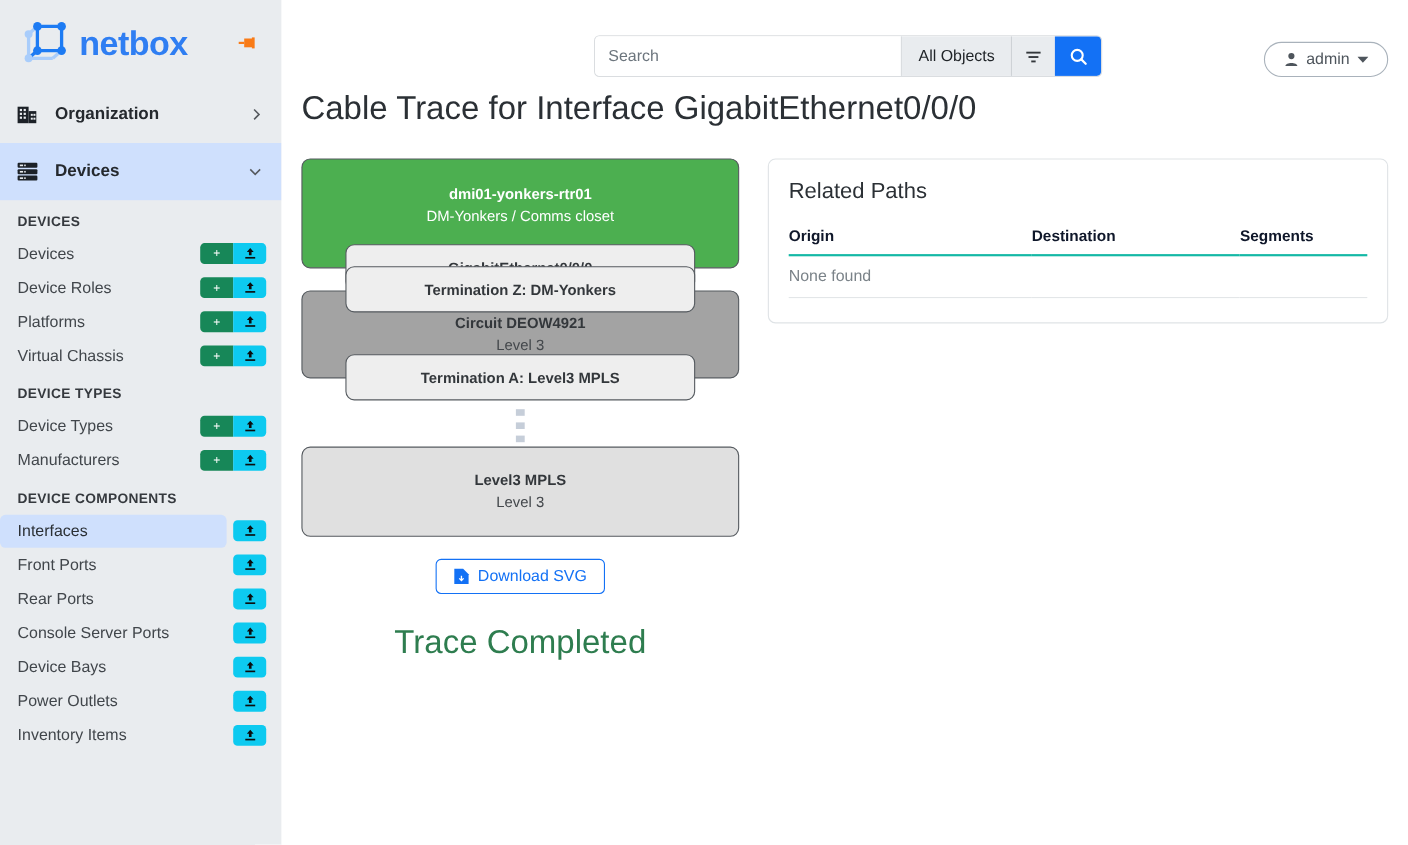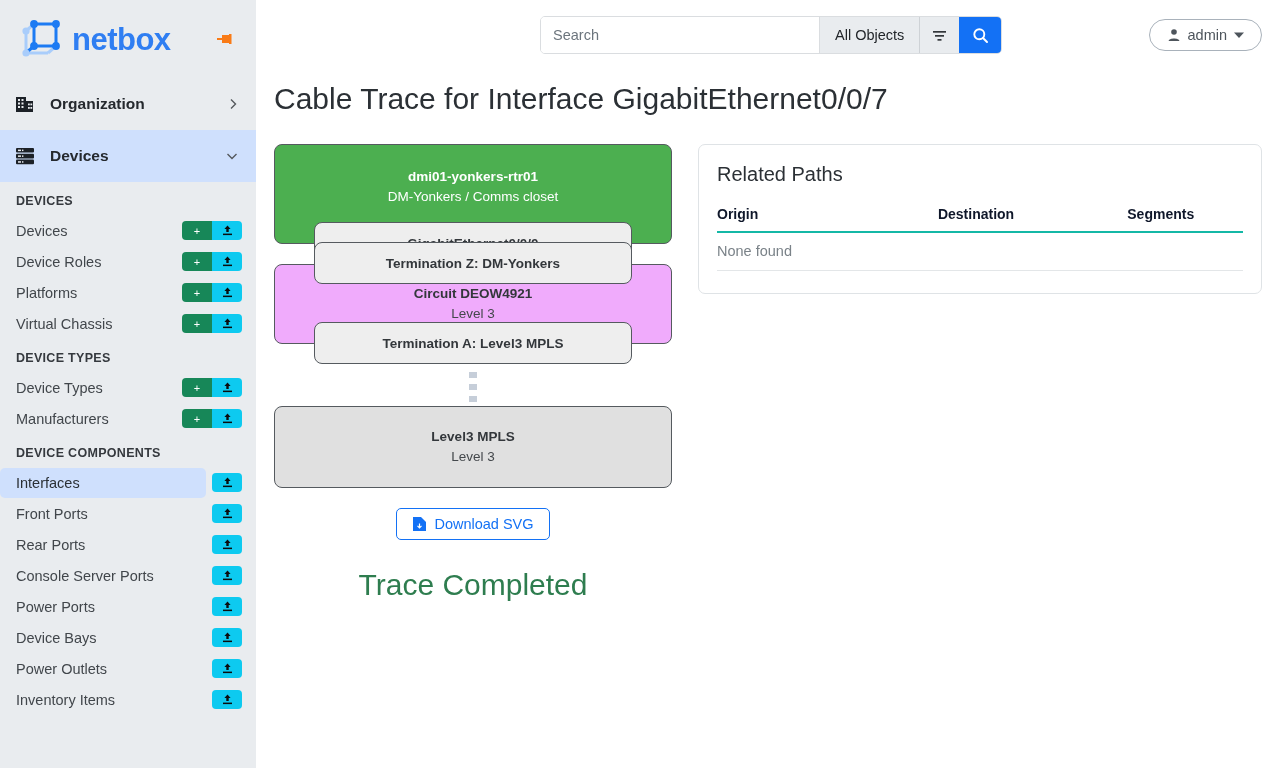--- a/index.html
+++ b/index.html
@@ -71,21 +71,21 @@
   }
   .btn-add { background: #178758; border-radius: 4px 0 0 4px; }
   .btn-imp { background: #0dcaf0; border-radius: 0 4px 4px 0; color: #0b0d0e; }
   .btn-imp.solo { border-radius: 4px; }
 
   
   .main { flex: 1; height: 768px; background: #fff; position: relative; overflow: hidden; }
 
   .topbar {
     height: 70px;
-    display: flex; align-items: center;
+    display: flex; align-items: flex-end;
     padding: 0 18px 0 0;
     position: relative;
   }
   .searchwrap {
     display: flex; align-items: stretch;
     height: 38px;
     margin-left: 284px;
     border-radius: 5px; overflow: hidden;
     border: 1px solid #dadde0;
     background: #fff;
@@ -152,21 +152,21 @@
 
   .node-term {
     background: #eeeeee;
     width: 318px; height: 42px;
     margin: -22px auto 0 auto;
     display: flex; align-items: center; justify-content: center;
     font-size: 13.5px; font-weight: 700; color: #33373b;
     z-index: 3;
   }
   .node-circuit {
-    background: #f0abfc;
+    background: #a3a3a3;
     height: 80px;
     margin-top: -20px;
     display: flex; flex-direction: column;
     align-items: center; justify-content: center;
     z-index: 2;
   }
   .node-circuit .c1 { font-size: 13.5px; font-weight: 700; color: #33373b; line-height: 20px; }
   .node-circuit .c2 { font-size: 13.5px; font-weight: 400; color: #44484c; line-height: 20px; }
 
   .node-provider {
@@ -444,31 +444,20 @@
           <div class="btns">
             <div class="btn-sq btn-imp solo">
               <svg width="11" height="11" viewBox="0 0 11 11">
                 <path d="M5.5 0.5 L8.6 4 H6.7 V7 H4.3 V4 H2.4 Z" fill="#0b0d0e"></path>
                 <rect x="1" y="8.6" width="9" height="1.5" fill="#0b0d0e"></rect>
               </svg>
             </div>
           </div>
         </div>
         <div class="nav-row">
-          <div class="nav-link">Power Ports</div>
-          <div class="btns">
-            <div class="btn-sq btn-imp solo">
-              <svg width="11" height="11" viewBox="0 0 11 11">
-                <path d="M5.5 0.5 L8.6 4 H6.7 V7 H4.3 V4 H2.4 Z" fill="#0b0d0e"></path>
-                <rect x="1" y="8.6" width="9" height="1.5" fill="#0b0d0e"></rect>
-              </svg>
-            </div>
-          </div>
-        </div>
-        <div class="nav-row">
           <div class="nav-link">Device Bays</div>
           <div class="btns">
             <div class="btn-sq btn-imp solo">
               <svg width="11" height="11" viewBox="0 0 11 11">
                 <path d="M5.5 0.5 L8.6 4 H6.7 V7 H4.3 V4 H2.4 Z" fill="#0b0d0e"></path>
                 <rect x="1" y="8.6" width="9" height="1.5" fill="#0b0d0e"></rect>
               </svg>
             </div>
           </div>
         </div>
@@ -525,21 +514,21 @@
           <circle cx="7" cy="4" r="2.8" fill="#4e555c"></circle>
           <path d="M1.6 13 C1.6 9.5 12.4 9.5 12.4 13 Z" fill="#4e555c"></path>
         </svg>
         <span>admin</span>
         <svg width="10" height="7" viewBox="0 0 10 7">
           <path d="M0 0.5 L5 6 L10 0.5 Z" fill="#4e555c"></path>
         </svg>
       </div>
     </div>
 
-    <h1 class="page-title">Cable Trace for Interface GigabitEthernet0/0/7</h1>
+    <h1 class="page-title">Cable Trace for Interface GigabitEthernet0/0/0</h1>
 
     <div class="content">
 
       <div class="left-col">
         <div class="trace">
 
           <div class="node node-device">
             <div class="n1">dmi01-yonkers-rtr01</div>
             <div class="n3">DM-Yonkers / Comms closet</div>
           </div>

